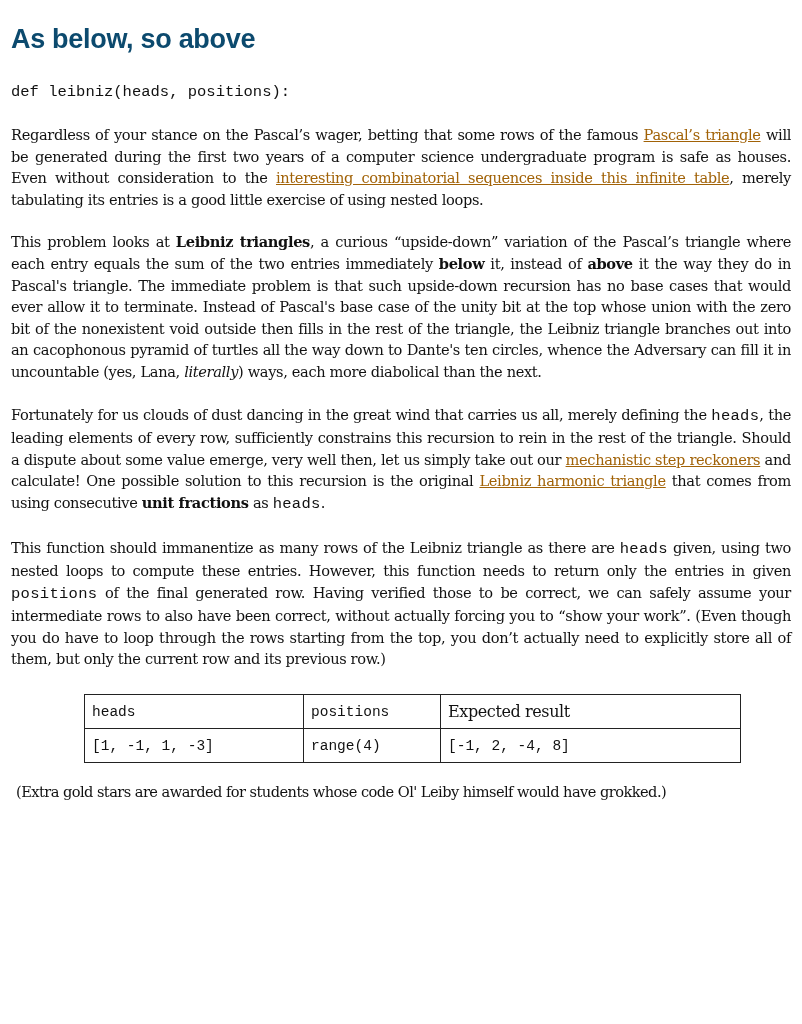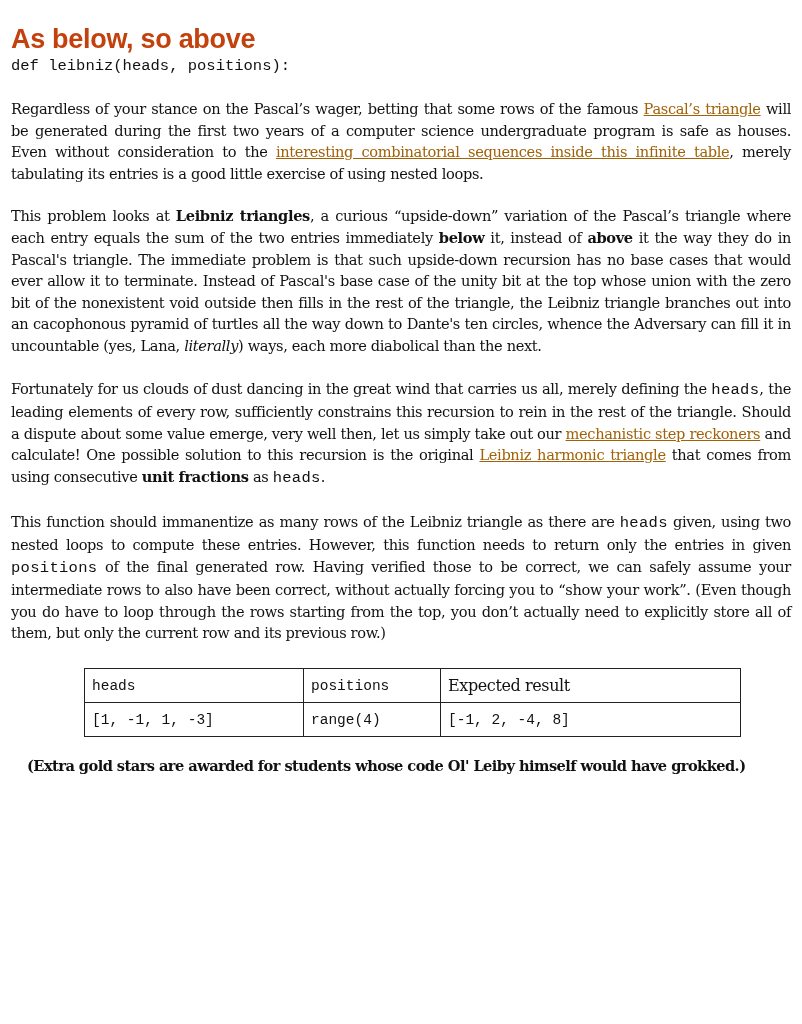--- a/index.html
+++ b/index.html
@@ -18,25 +18,26 @@
       position: relative;
     }
     h1.title {
       font-family: "Liberation Sans", sans-serif;
       font-weight: bold;
       font-size: 27px;
       margin: 0;
       padding-top: 22px;
       line-height: 34px;
       letter-spacing: -0.3px;
-      color: #c2410c;
+      color: #0c4a6e;
     }
     .signature {
       font-family: "Liberation Mono", monospace;
       font-size: 15.5px;
+      margin-top: 26px;
       line-height: 20px;
       color: #111111;
     }
     p.para {
       font-family: "DejaVu Serif", serif;
       font-size: 14.6px;
       line-height: 21.6px;
       text-align: justify;
       margin: 0;
       color: #111111;
@@ -81,24 +82,23 @@
     }
     .col1 { width: 204px; }
     .col2 { width: 122px; }
     .col3 { width: auto; }
     table.examples tr.head-row td, table.examples tr.head-row th { height: 20px; }
 
     p.footer {
       font-family: "DejaVu Serif", serif;
       font-size: 14.6px;
       line-height: 21px;
-      margin: 18px 0 0 16px;
+      margin: 18px 0 0 5px;
       letter-spacing: -0.55px;
       color: #111111;
-      font-weight: bold;
     }
   </style>
 </head>
 <body>
 
 <div class="page">
 
   <h1 class="title">As below, so above</h1>
 
   <div class="signature">def leibniz(heads, positions):</div>

